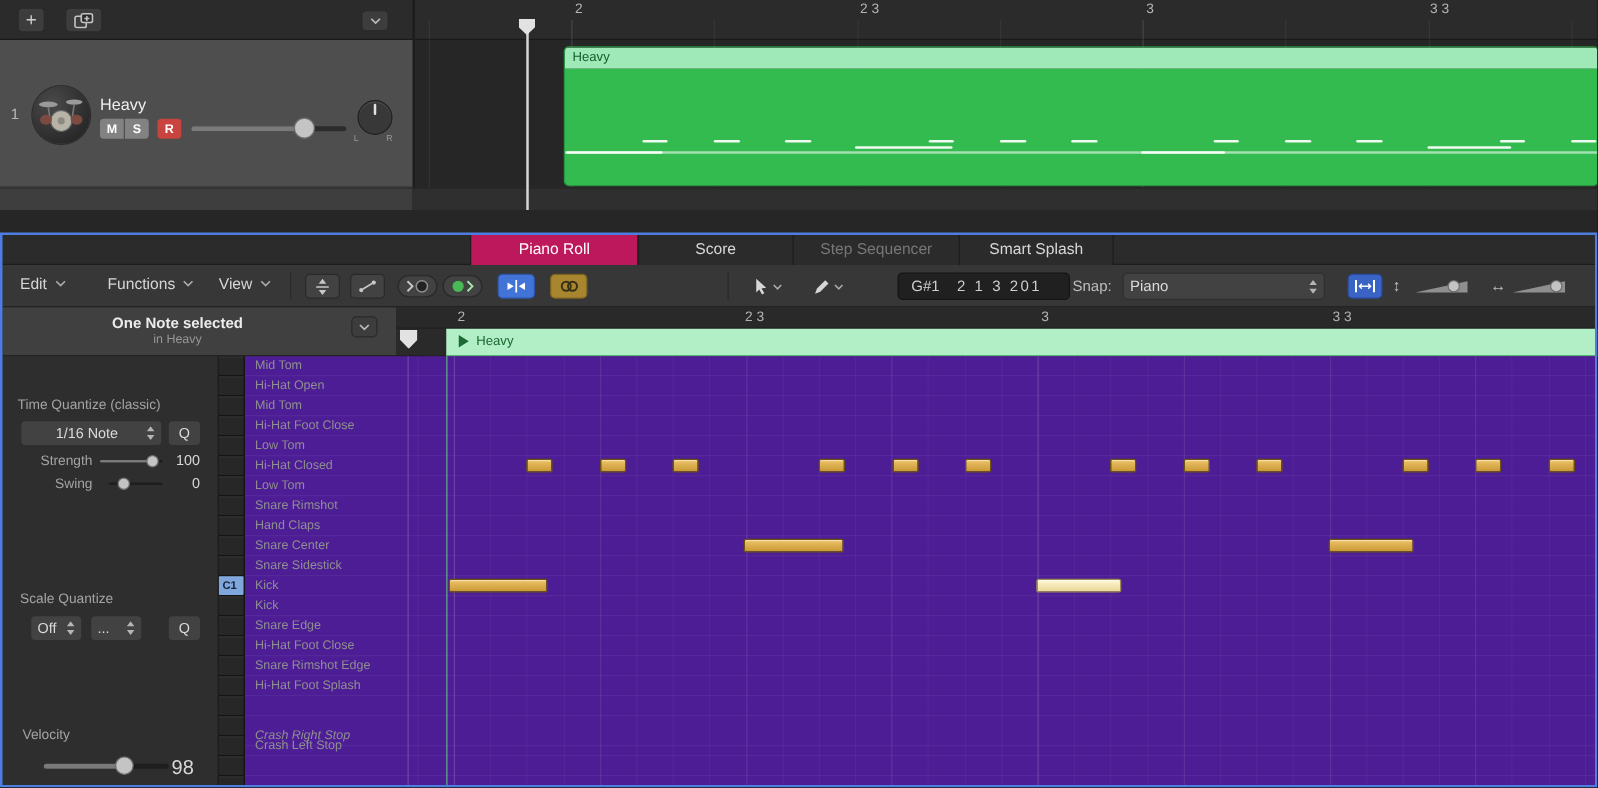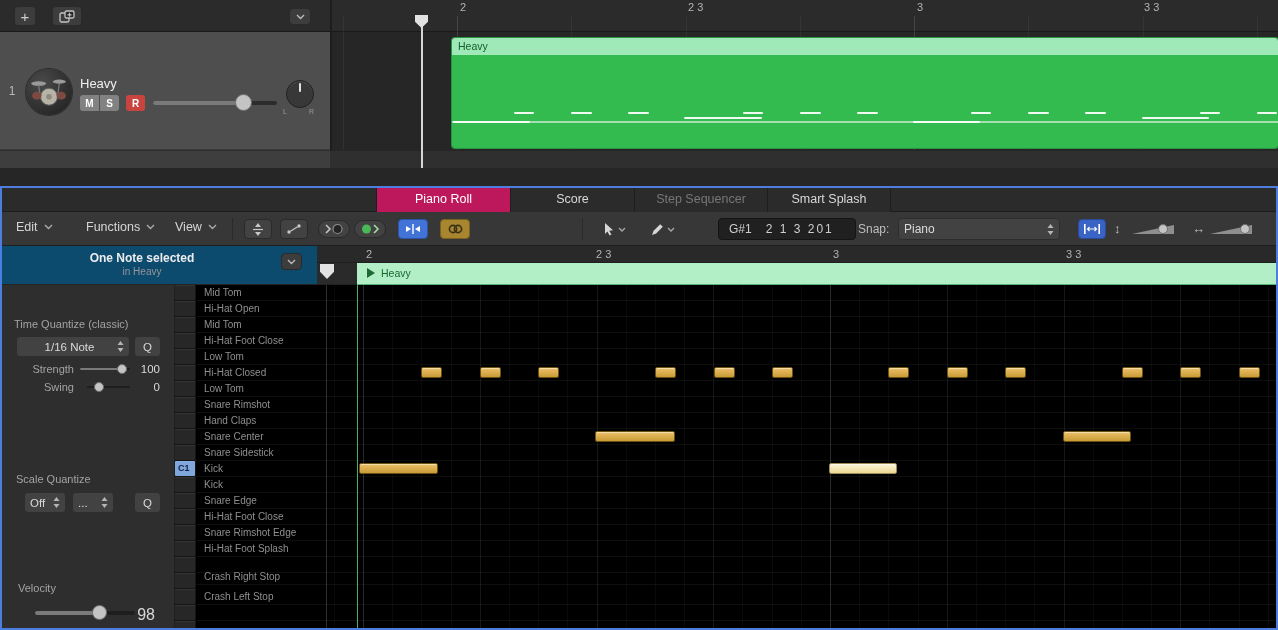--- a/index.html
+++ b/index.html
@@ -275,21 +275,21 @@
         </span>
     </div>
     <div class="abs" style="left:1112px;top:9px;color:#bdbdbd;font-size:13px">↕</div>
     <div class="wedge" style="left:1130px;top:13px"></div>
     <div class="knob" style="left:1156px;top:12px;width:10px;height:10px"></div>
     <div class="abs" style="left:1190px;top:9px;color:#bdbdbd;font-size:13px">↔</div>
     <div class="wedge" style="left:1208px;top:13px"></div>
     <div class="knob" style="left:1238px;top:12px;width:10px;height:10px"></div>
   </div>
 
-  <div class="abs" style="left:2px;top:246px;width:315px;height:39px;background:#0c4a6e;border-bottom:1px solid #232323">
+  <div class="abs" style="left:2px;top:246px;width:315px;height:39px;background:#404040;border-bottom:1px solid #232323">
     <div style="position:absolute;left:0;top:5px;width:280px;text-align:center;font-size:12px;font-weight:bold;color:#ececec">One Note selected</div>
     <div style="position:absolute;left:0;top:20px;width:280px;text-align:center;font-size:10px;color:#969696">in Heavy</div>
     <div class="tbtn" style="left:279px;top:7px;width:21px;height:17px">
       <span>
           <svg width="9" height="6" viewBox="0 0 9 6">
             <path d="M1 1l3.5 3.5L8 1" stroke="#bbb" stroke-width="1.4" fill="none"></path>
           </svg>
         </span>
     </div>
   </div>
@@ -377,21 +377,21 @@
       <div class="pkey" style="top: 208px;"></div>
       <div class="pkey" style="top: 224px;"></div>
       <div class="pkey" style="top: 240px;"></div>
       <div class="pkey" style="top: 256px;"></div>
       <div class="pkey" style="top: 272px;"></div>
       <div class="pkey" style="top: 288px;"></div>
       <div class="pkey" style="top: 304px;"></div>
       <div class="pkey" style="top: 320px;"></div>
       <div class="pkey" style="top: 336px;"></div>
     </div>
-  <div class="abs" style="left:196px;top:285px;width:1082px;height:345px;background:#000000;overflow:hidden">
+  <div class="abs" style="left:196px;top:285px;width:1082px;height:345px;background:#4c1d95;overflow:hidden">
       <div class="lane-row" style="top: 0px;">
         <div class="lane-name">Mid Tom</div>
       </div>
       <div class="lane-row" style="top: 16px;">
         <div class="lane-name">Hi-Hat Open</div>
       </div>
       <div class="lane-row" style="top: 32px;">
         <div class="lane-name">Mid Tom</div>
       </div>
       <div class="lane-row" style="top: 48px;">
@@ -430,21 +430,21 @@
       <div class="lane-row" style="top: 224px;">
         <div class="lane-name">Hi-Hat Foot Close</div>
       </div>
       <div class="lane-row" style="top: 240px;">
         <div class="lane-name">Snare Rimshot Edge</div>
       </div>
       <div class="lane-row" style="top: 256px;">
         <div class="lane-name">Hi-Hat Foot Splash</div>
       </div>
       <div class="lane-row" style="top: 272px;"></div>
-      <div class="lane-row" style="top: 284px;">
+      <div class="lane-row" style="top: 296px; font-style: italic;">
         <div class="lane-name">Crash Right Stop</div>
       </div>
       <div class="lane-row" style="top: 304px;">
         <div class="lane-name">Crash Left Stop</div>
       </div>
       <div class="lane-row" style="top: 320px;"></div>
       <div class="lane-row" style="top: 336px;"></div>
     </div>
   <div class="abs" style="left:317px;top:285px;width:961px;height:345px;overflow:hidden;pointer-events:none">
       <div class="vline" style="left: 16.8125px; height: 345px; background: rgba(255, 255, 255, 0.04);"></div>

